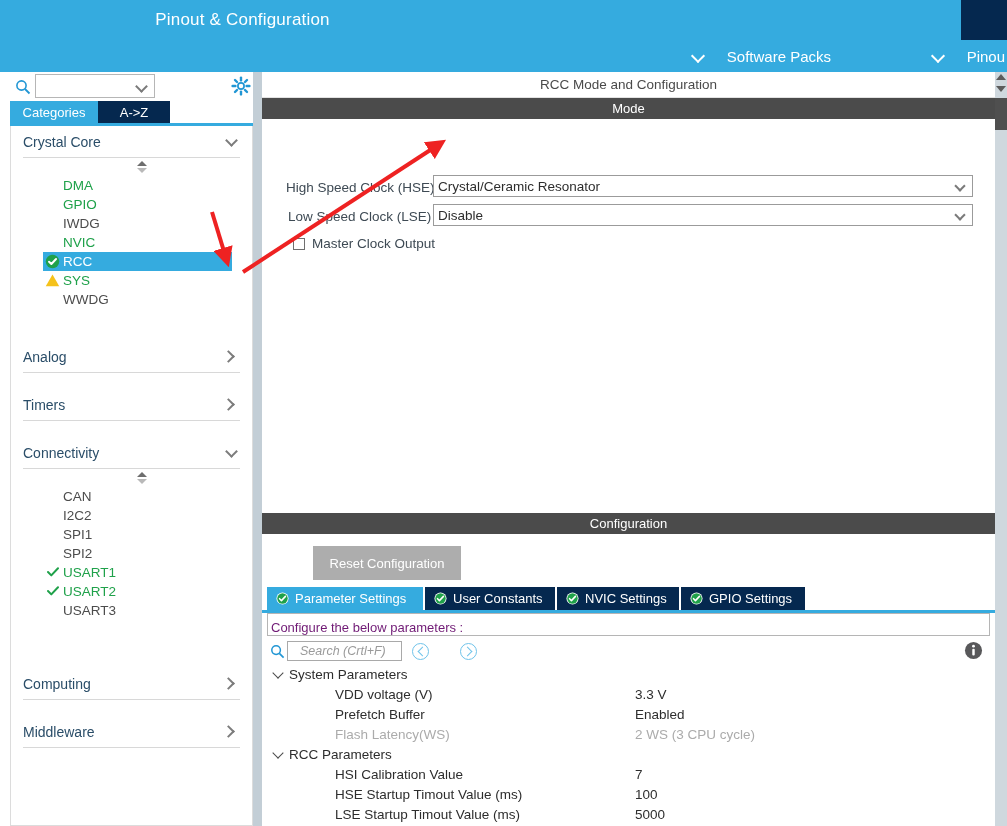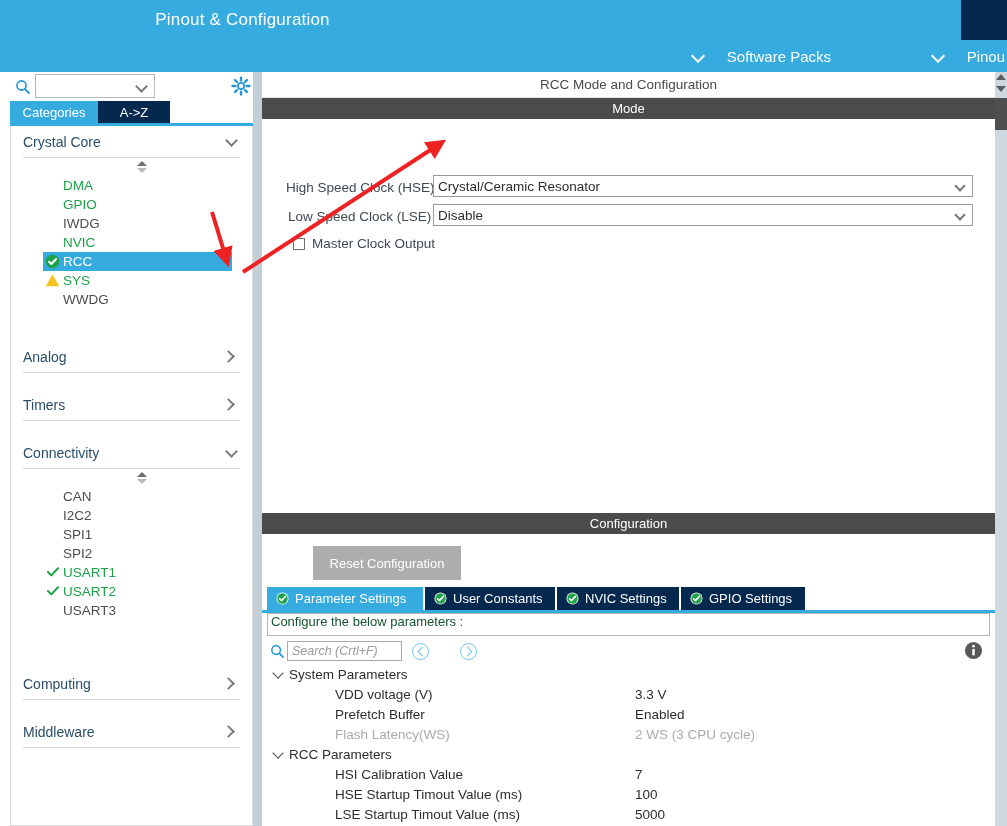--- a/index.html
+++ b/index.html
@@ -216,31 +216,31 @@
     background: #05284f;
   }
   .ctab.on { background: #35abdf; }
   .ctab-underline {
     position: absolute; left: 0; top: 76px; width: 733px; height: 3px;
     background: #35abdf;
   }
   .cfg-note {
     position: absolute; left: 5px; top: 79px; width: 723px; height: 23px;
     border: 1px solid #b5b5b5; background: #ffffff;
-    display: flex; align-items: flex-start; padding-left: 3px;
-    font-size: 13px; color: #14532d;
+    display: flex; align-items: flex-end; padding-left: 3px;
+    font-size: 13px; color: #701a75;
   }
   .srow {
     position: absolute; left: 5px; top: 104px; width: 723px; height: 28px;
   }
   .srow .sicon { position: absolute; left: 3px; top: 6px; width: 15px; height: 15px; }
   .sbox {
     position: absolute; left: 20px; top: 3px; width: 115px; height: 20px;
     border: 1px solid #a9a9a9; background: #ffffff;
-    display: flex; align-items: center; padding-left: 4px;
+    display: flex; align-items: center; padding-left: 12px;
     font-size: 12.5px; font-style: italic; color: #9a9a9a;
   }
   .navcirc {
     position: absolute; top: 5px; width: 17px; height: 17px;
     border: 1.5px solid #6fc3ea; border-radius: 50%;
   }
   .navcirc::before {
     content: ""; position: absolute; top: 4px;
     width: 6px; height: 6px;
     border-right: 1.5px solid #6fc3ea; border-bottom: 1.5px solid #6fc3ea;

